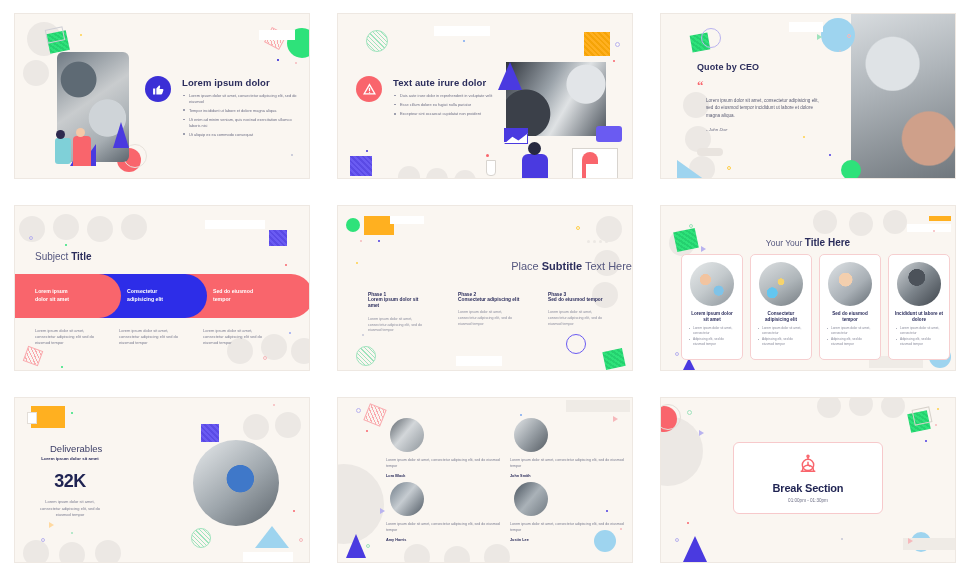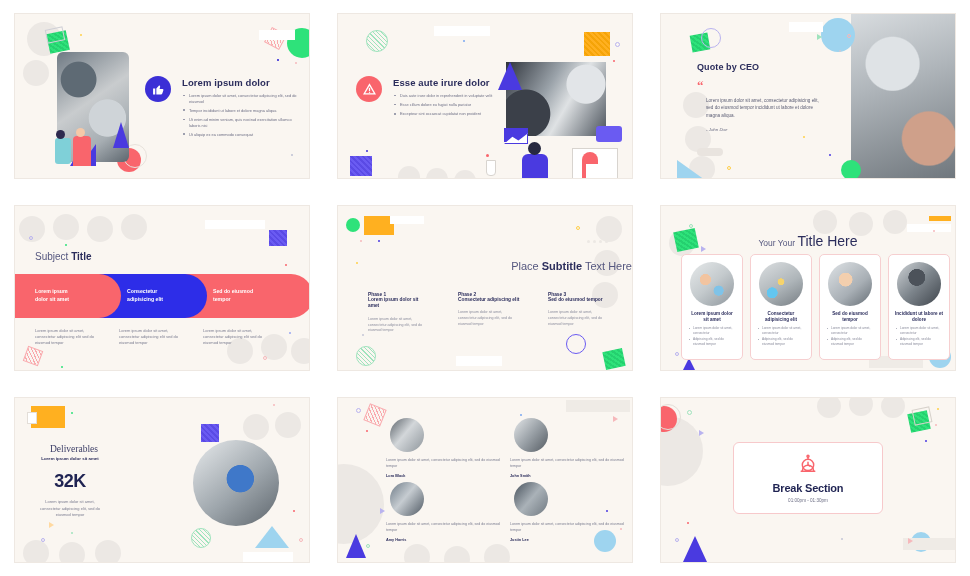--- a/index.html
+++ b/index.html
@@ -142,21 +142,21 @@
       <div class="sq" style="width:56px;height:10px;left:96px;top:12px;background:#fff;"></div>
 
       <div class="badge" style="left:18px;top:62px;width:26px;height:26px;background:#f9656c;">
         <svg width="13" height="13" viewBox="0 0 24 24" fill="none" stroke="#fff" stroke-width="2.4" stroke-linecap="round">
             <path d="M12 3 L22 20 H2 Z" fill="none"></path>
             <path d="M12 10v4"></path>
             <circle cx="12" cy="17.2" r=".2" fill="#fff" stroke-width="1.6"></circle>
           </svg>
       </div>
       <div style="position:absolute;left:55px;top:63px;width:110px;">
-        <div class="h-title">Esse aute irure dolor</div>
+        <div class="h-title">Text aute irure dolor</div>
         <ul class="bullets">
           <li>Duis aute irure dolor in reprehenderit in voluptate velit</li>
           <li>Esse cillum dolore eu fugiat nulla pariatur</li>
           <li>Excepteur sint occaecat cupidatat non proident</li>
         </ul>
       </div>
 
       <div class="photo ph2" style="left:168px;top:48px;width:100px;height:74px;"></div>
       <div class="tri" style="left:160px;top:48px;border-left:12px solid transparent;border-right:12px solid transparent;border-bottom:28px solid #4a3ae0;"></div>
       <div class="sq" style="left:166px;top:114px;width:24px;height:14px;background:#4a3ae0;"></div>
@@ -308,21 +308,21 @@
       <div class="tri" style="left:20px;top:152px;border-left:8px solid transparent;border-right:8px solid transparent;border-bottom:16px solid #4a3ae0;"></div>
       <div class="circ" style="width:22px;height:22px;right:4px;bottom:2px;background:#9ed4ef;"></div>
       <div class="sq" style="width:54px;height:12px;right:32px;bottom:2px;background:#efebe6;"></div>
       <div class="ring" style="width:4px;height:4px;left:28px;top:18px;border-color:#9fe3bd;"></div>
       <div class="ring" style="width:4px;height:4px;left:14px;bottom:14px;border-color:#b9b3ef;"></div>
       <div class="dot" style="width:2px;height:2px;right:20px;top:24px;background:#f6b8bb;"></div>
       <div class="dot" style="width:2px;height:2px;right:58px;bottom:18px;background:#b9b3ef;"></div>
       <div class="tri" style="left:40px;top:40px;border-top:3px solid transparent;border-bottom:3px solid transparent;border-left:5px solid #b9b3ef;"></div>
 
       <div style="position:absolute;left:0;right:0;top:26px;text-align:center;">
-        <span class="sec-title" style="font-size:8.5px;">Your Your </span><span class="sec-title" style="font-size:14px;font-weight:normal;color:#2b2d5c;">Title Here</span>
+        <span class="sec-title" style="font-size:8.5px;">Your Your </span><span class="sec-title" style="font-size:10px;font-weight:bold;color:#2b2d5c;">Title Here</span>
       </div>
 
       <div style="position:absolute;left:20px;top:48px;display:flex;gap:7px;">
         <div class="card" style="width:62px;height:106px;padding:7px 6px;">
           <div class="avatar ph4" style="position:relative;width:44px;height:44px;margin:0 auto 5px;"></div>
           <div class="card-t">Lorem ipsum dolor sit amet</div>
           <ul class="card-b">
             <li>Lorem ipsum dolor sit amet, consectetur</li>
             <li>Adipiscing elit, sed do eiusmod tempor</li>
           </ul>
@@ -371,21 +371,21 @@
       <div class="tri hatch-bl" style="right:20px;bottom:14px;width:34px;height:22px;clip-path:polygon(50% 0,100% 100%,0 100%);background:#9ed4ef;"></div>
       <div class="sq" style="width:50px;height:10px;right:16px;bottom:0;background:#fff;"></div>
       <div class="dot" style="width:2px;height:2px;left:56px;top:14px;background:#2ee27a;"></div>
       <div class="dot" style="width:2px;height:2px;right:34px;top:6px;background:#f6b8bb;"></div>
       <div class="dot" style="width:2px;height:2px;right:14px;bottom:50px;background:#f9656c;"></div>
       <div class="dot" style="width:2px;height:2px;left:56px;bottom:28px;background:#9fe3bd;"></div>
       <div class="ring" style="width:4px;height:4px;left:26px;bottom:20px;border-color:#b9b3ef;"></div>
       <div class="ring" style="width:4px;height:4px;right:6px;bottom:20px;border-color:#f6b8bb;"></div>
       <div class="tri" style="left:34px;bottom:34px;border-top:3px solid transparent;border-bottom:3px solid transparent;border-left:5px solid #ffd9a0;"></div>
 
-      <div style="position:absolute;left:35px;top:40px;font-family:Liberation Serif, serif;">
+      <div style="position:absolute;left:35px;top:40px;">
         <span class="sec-title" style="font-size:9.5px;color:#3b3d66;">Deliverables</span>
       </div>
 
       <div style="position:absolute;left:20px;top:58px;display:flex;gap:14px;">
         <div style="width:70px;text-align:center;">
           <div style="font-size:4.4px;font-weight:bold;color:#2b2d5c;line-height:1.4;">Lorem ipsum dolor sit amet</div>
           <div class="kpi" style="margin-top:9px;">32K</div>
           <div style="font-size:4px;line-height:1.65;color:#7b7d90;margin-top:7px;">Lorem ipsum dolor sit amet, consectetur adipiscing elit, sed do eiusmod tempor</div>
         </div>
       </div>

